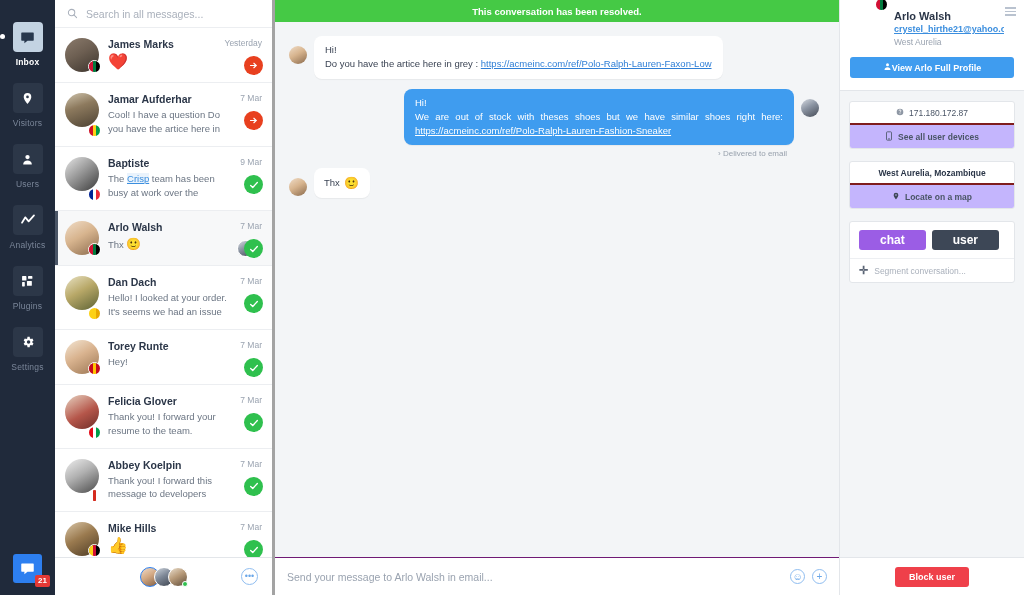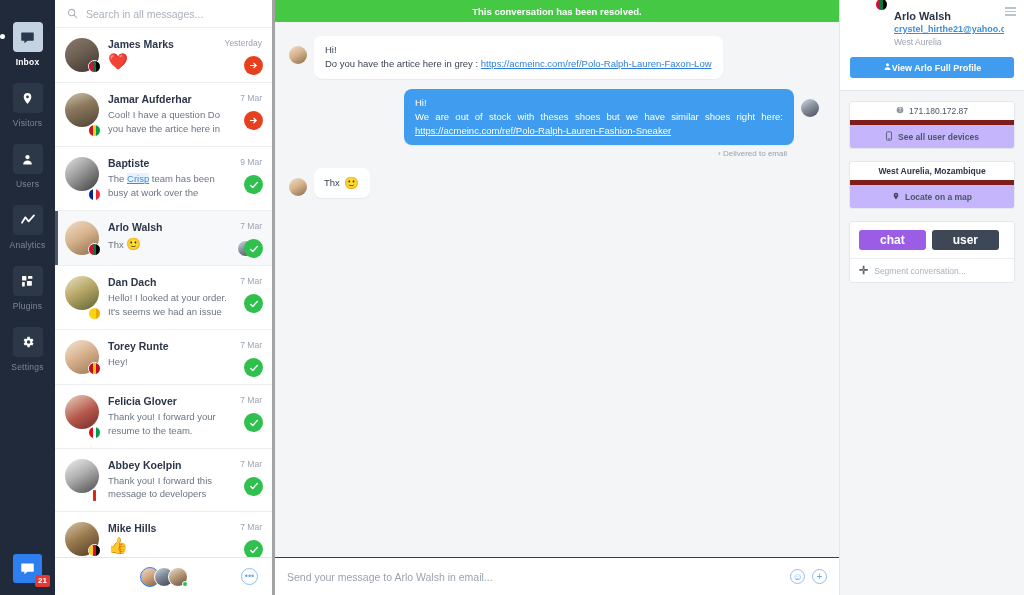--- a/index.html
+++ b/index.html
@@ -347,21 +347,21 @@
     border-radius: 3px;
     margin-bottom: 12px;
     overflow: hidden;
   }
   .card-row {
     height: 23px;
     display: flex; align-items: center; justify-content: center;
     gap: 5px;
     font-size: 8.5px;
     color: #4a5566;
-    border-bottom: 5px solid #7f1d1d;
+    border-bottom: 2px solid #7f1d1d;
   }
   .card-row:last-child { border-bottom: 0; }
   .card-row.bold { font-weight: bold; color: #2b3648; }
   .card-row.action { color: #4a5566; font-weight: bold; cursor: pointer; background: #c4b5fd; }
   .tags-row { display: flex; gap: 6px; padding: 8px 9px; }
   .tag {
     font-size: 12px; font-weight: bold; color: #fff;
     padding: 3px 21px; border-radius: 3px;
   }
   .tag.purple { background: #9b5de5; }
@@ -817,15 +817,18 @@
           <span class="tag dark">user</span>
         </div>
         <div class="seg-row">
           <span class="plus">✛</span>
           <span>Segment conversation...</span>
         </div>
       </div>
 
     </div>
 
+    <div class="side-footer">
+      <button class="btn-block">Block user</button>
+    </div>
   </div>
 
 </div>
 
 </body></html>

